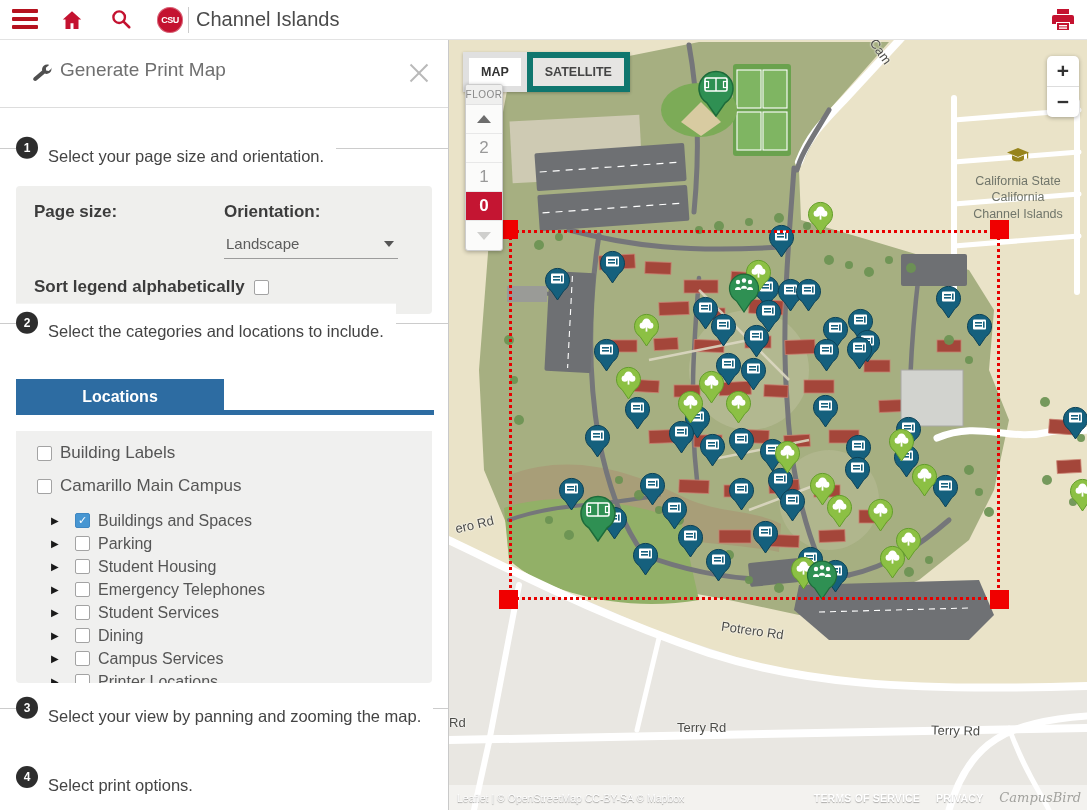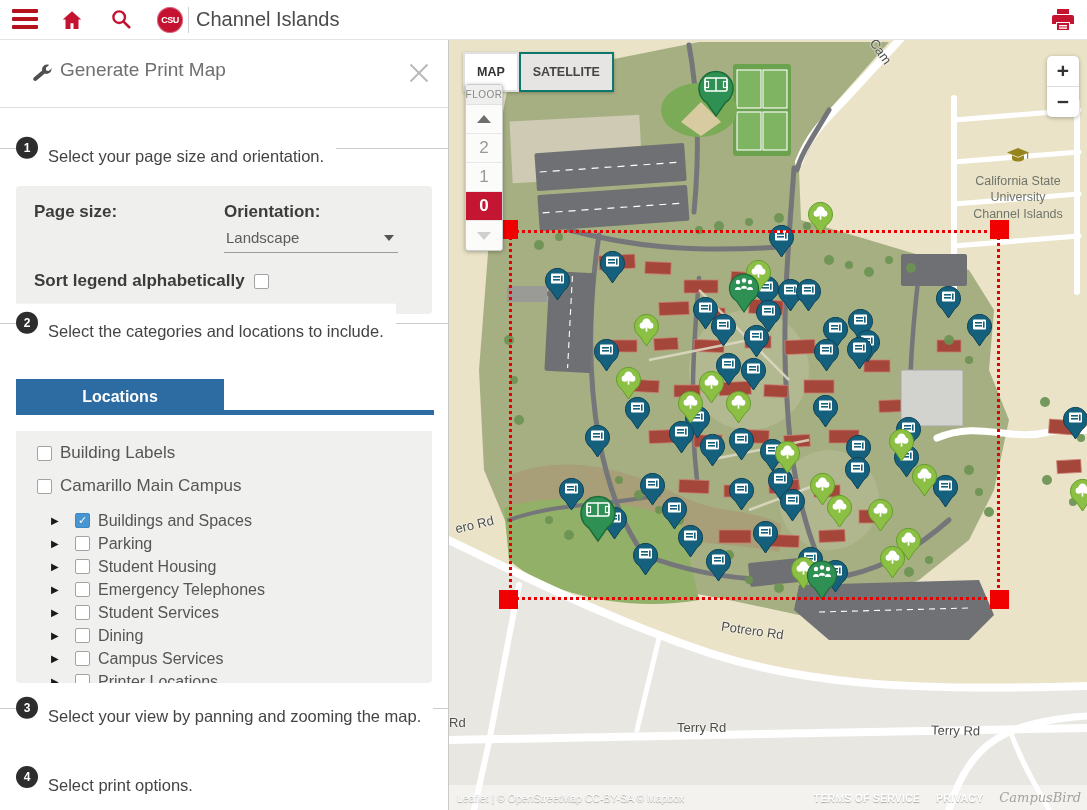--- a/index.html
+++ b/index.html
@@ -37,21 +37,21 @@
     transform:translateY(-55%); padding:0 12px 0 0; }
   .step-badge { width:22px; height:22px; border-radius:50%; background:#2d2d2d; color:#fff;
     font-size:12px; font-weight:bold; display:flex; align-items:center; justify-content:center; flex:0 0 22px;}
   .step-text { font-size:16.5px; color:#444; white-space:nowrap;margin-top:18px; }
   .s1 { margin-top:40px; } .s2 { margin-top:9px; } .s3 { margin-top:25px; } .s4 { margin-top:12px; }
 
   .gray-box { background:#efefed; border-radius:4px; margin:0 16px; }
   .opt-box { padding:16px 18px 14px 18px; height:128px; }
   .opt-cols { display:flex; }
   .opt-col { width:50%; padding-right:16px; }
-  .opt-label { font-size:17px; font-weight:bold; color:#3c3c3c; margin-bottom:4px; }
+  .opt-label { font-size:17px; font-weight:bold; color:#3c3c3c; margin-bottom:10px; }
   .select { display:flex; align-items:center; justify-content:space-between;
      border-bottom:1px solid #9c9c9c; padding:3px 4px 6px 2px; cursor:pointer; }
   .select .val { font-size:15px; color:#5c5c5c; }
   .caret { width:0; height:0; border-left:5px solid transparent; border-right:5px solid transparent;
      border-top:6px solid #555; }
   .sort-row { margin-top:18px; display:flex; align-items:center; gap:9px; }
   .sort-lbl { font-size:17px; font-weight:bold; color:#3c3c3c; }
 
   .cb { width:15px; height:15px; background:#fff; border:1px solid #a3a3a3; border-radius:2px;
      flex:0 0 15px; display:flex; align-items:center; justify-content:center; cursor:pointer;
@@ -87,21 +87,21 @@
 
   .sel-rect { position:absolute; border:3px dotted #e80000; z-index:10; pointer-events:none; }
   .sel-handle { position:absolute; width:19px; height:19px; background:#f00000; z-index:11; }
 
   .pins { position:absolute; inset:0; z-index:5; }
   .pin { position:absolute; cursor:pointer; }
 
   .maptabs { position:absolute; left:14px; top:12px; z-index:20; display:flex;
      box-shadow:0 1px 3px rgba(0,0,0,.25); }
   .maptab { height:40px; padding:0 12px; font-size:12.5px; font-weight:bold; color:#444;
-     background:#e6e5e3; display:flex; align-items:center; cursor:pointer; border:2px solid #0f766e; }
+     background:#e6e5e3; display:flex; align-items:center; cursor:pointer; border:6px solid #0f766e; }
   .maptab.active { background:#fff; color:#333; border-color:#e0e0e0; }
 
   .floorctl { position:absolute; left:16px; top:44px; width:38px; z-index:20; background:#fbfbfa;
      border:1px solid #ccc; border-radius:3px; box-shadow:0 1px 4px rgba(0,0,0,.3); overflow:hidden; }
   .floor-hd { height:20px; font-size:10px; letter-spacing:.5px; color:#888; background:#efefee;
      display:flex; align-items:center; justify-content:center; border-bottom:1px solid #e2e2e2; }
   .floor-cell { height:29px; display:flex; align-items:center; justify-content:center;
      font-size:17px; color:#999; border-bottom:1px solid #e8e8e8; cursor:pointer; }
   .floor-cell:last-child { border-bottom:none; }
   .floor-cell.selected { background:#c41532; color:#fff; font-weight:bold; }
@@ -960,21 +960,21 @@
 
     <div class="campus-label">
       <span class="cap">
         <svg width="22" height="16" viewBox="0 0 22 16">
             <path d="M11 0 L22 4.5 L11 9 L0 4.5 Z" fill="#97841c"></path>
             <path d="M5 7.2 v3.6 c0 1.5 2.7 2.7 6 2.7 s6 -1.2 6 -2.7 v-3.6 l-6 2.5 z" fill="#97841c"></path>
             <rect x="20" y="4.5" width="1.2" height="6" fill="#97841c"></rect>
           </svg>
       </span>
       <span>California State</span><br>
-      <span>University</span><br>
+      <span>California</span><br>
       <span>Channel Islands</span>
     </div>
 
     <div id="roadLabels">
         <div class="road-label" style="left: 6px; top: 477px; transform: rotate(-13deg);">ero Rd</div>
         <div class="road-label" style="left: 272px; top: 583px; transform: rotate(8deg);">Potrero Rd</div>
         <div class="road-label" style="left: 228px; top: 680px; transform: rotate(0deg);">Terry Rd</div>
         <div class="road-label" style="left: 482px; top: 683px; transform: rotate(1deg);">Terry Rd</div>
         <div class="road-label" style="left: 0px; top: 675px; transform: rotate(0deg);">Rd</div>
         <div class="road-label" style="left: 418px; top: 4px; transform: rotate(55deg);">Cam</div>

